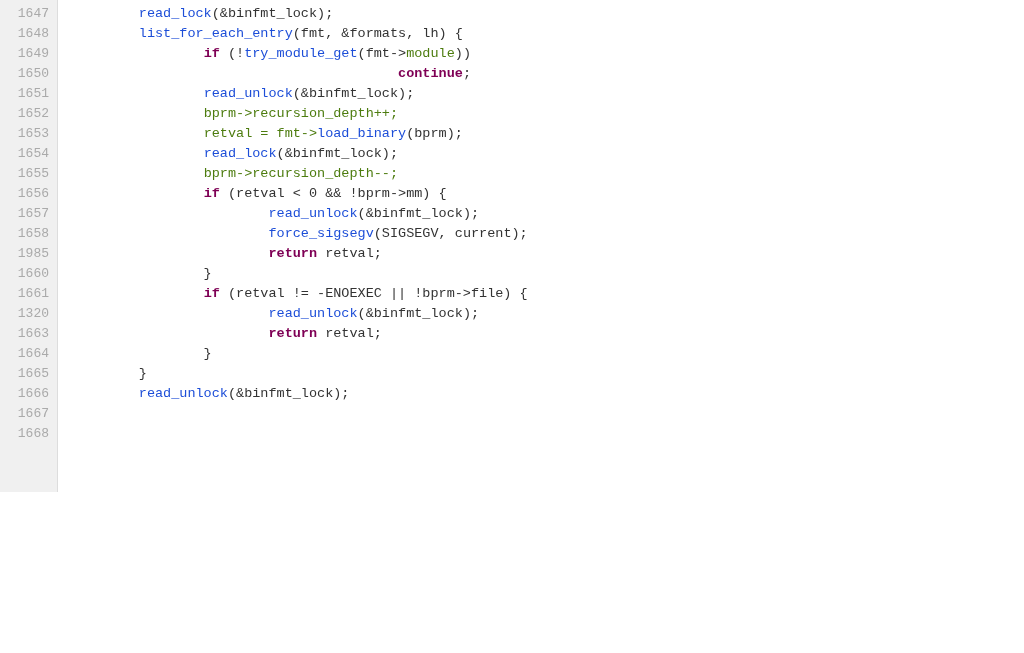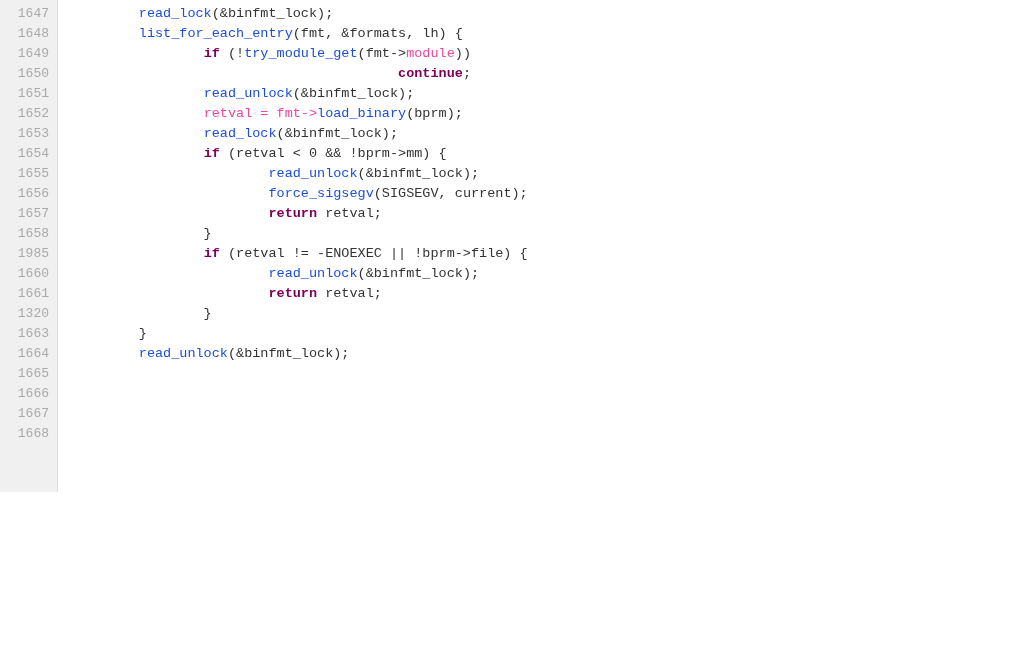--- a/index.html
+++ b/index.html
@@ -50,21 +50,21 @@
 
     .code-line {
       display: block;
       line-height: 20px;
       white-space: pre;
     }
 
     
     .kw { color: #7f0055; font-weight: bold; } 
     .fn { color: #1d4ed8; } 
-    .var { color: #ec4899; } 
+    .var { color: #4d7c0f; } 
     .cm { color: #3f7f5f; font-style: italic; } 
   </style>
 </head>
 <body>
 
 <div class="code-container">
   <div class="line-numbers" id="line-numbers">
       <span class="line-number">1647</span>
       <span class="line-number">1648</span>
       <span class="line-number">1649</span>
@@ -87,22 +87,24 @@
       <span class="line-number">1666</span>
       <span class="line-number">1667</span>
       <span class="line-number">1668</span>
     </div>
   <div class="code-area" id="code-area">
       <span class="code-line">        <span class="fn">read_lock</span>(&amp;binfmt_lock);</span>
       <span class="code-line">        <span class="fn">list_for_each_entry</span>(fmt, &amp;formats, lh) {</span>
       <span class="code-line">                <span class="kw">if</span> (!<span class="fn">try_module_get</span>(fmt-&gt;<span class="var">module</span>))</span>
       <span class="code-line">                                        <span class="kw">continue</span>;</span>
       <span class="code-line">                <span class="fn">read_unlock</span>(&amp;binfmt_lock);</span>
+      <span class="code-line">                <span class="var">bprm-&gt;recursion_depth++;</span></span>
       <span class="code-line">                <span class="var">retval = fmt-&gt;</span><span class="fn">load_binary</span>(bprm);</span>
       <span class="code-line">                <span class="fn">read_lock</span>(&amp;binfmt_lock);</span>
+      <span class="code-line">                <span class="var">bprm-&gt;recursion_depth--;</span></span>
       <span class="code-line">                <span class="kw">if</span> (retval &lt; 0 &amp;&amp; !bprm-&gt;mm) {</span>
       <span class="code-line">                        <span class="fn">read_unlock</span>(&amp;binfmt_lock);</span>
       <span class="code-line">                        <span class="fn">force_sigsegv</span>(SIGSEGV, current);</span>
       <span class="code-line">                        <span class="kw">return</span> retval;</span>
       <span class="code-line">                }</span>
       <span class="code-line">                <span class="kw">if</span> (retval != -ENOEXEC || !bprm-&gt;file) {</span>
       <span class="code-line">                        <span class="fn">read_unlock</span>(&amp;binfmt_lock);</span>
       <span class="code-line">                        <span class="kw">return</span> retval;</span>
       <span class="code-line">                }</span>
       <span class="code-line">        }</span>

